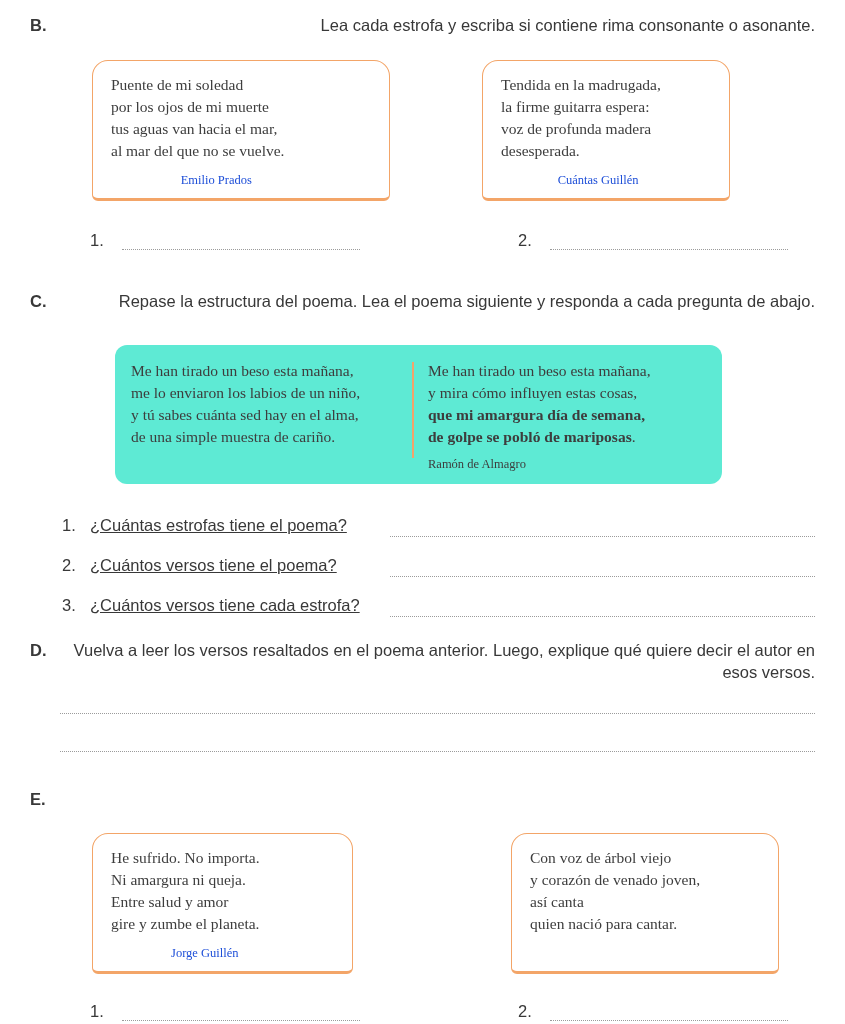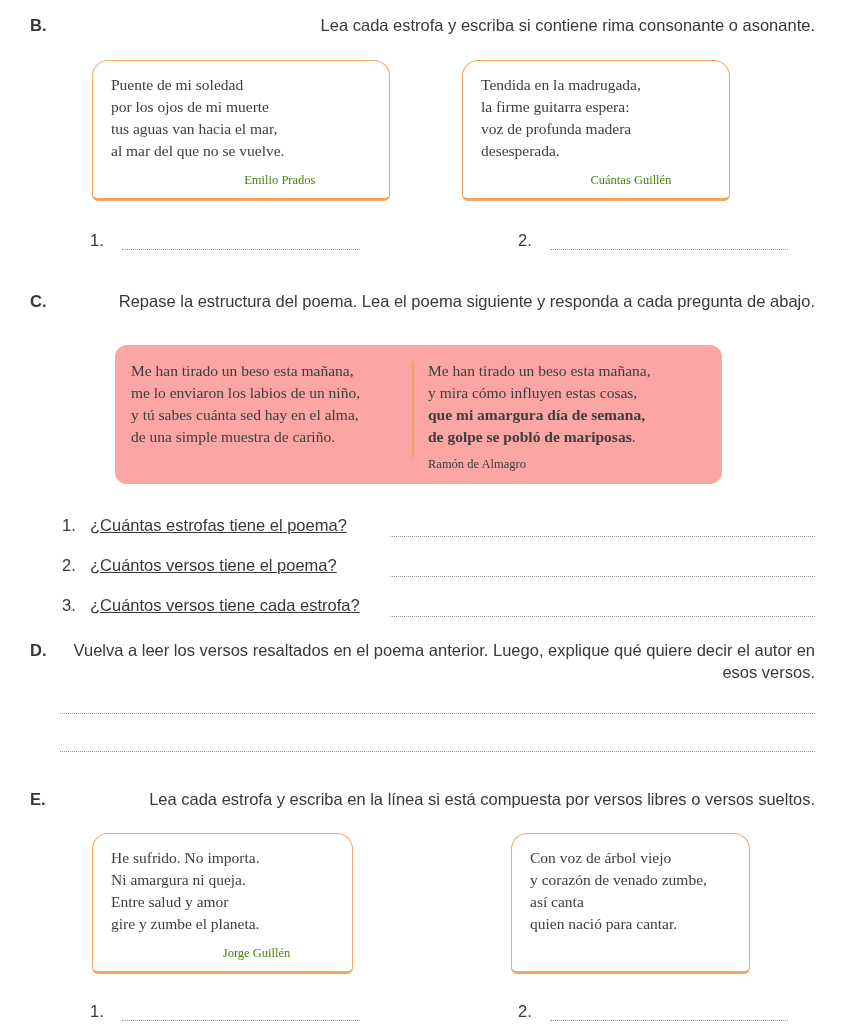--- a/index.html
+++ b/index.html
@@ -14,40 +14,40 @@
   .sec-e .sec-label{width:60px;}
   .sec-text{flex:1;text-align:right;}
   
   .poem-row{display:flex;margin-left:92px;margin-top:24px;}
   .poem-box{
     width:298px;box-sizing:border-box;background:#ffffff;
     border:1.6px solid #f3a568;border-bottom-width:3px;
     border-radius:16px 16px 6px 6px;
     padding:13px 10px 10px 18px;min-height:132px;
   }
-  .poem-box.second{margin-left:72px;width:268px;}
+  .poem-box.second{margin-left:92px;width:248px;}
   .e-row .poem-box{min-height:140px;width:261px;}
-  .e-row .poem-box.second{margin-left:158px;width:239px;}
+  .e-row .poem-box.second{margin-left:158px;width:268px;}
   .poem{font-family:"Liberation Serif",serif;font-size:15.5px;line-height:1.42;color:#3d3d3d;}
   .poem-author{
-    font-family:"Liberation Serif",serif;font-size:12.5px;color:#4d7c0f;
-    margin-top:11px;text-align:center;padding-left:26%;
+    font-family:"Liberation Serif",serif;font-size:12.5px;color:#1d4ed8;
+    margin-top:11px;padding-left:26%;
   }
   
   .answers{display:flex;margin-top:30px;font-size:16.5px;}
   .ans{display:flex;align-items:flex-end;}
   .ans .num{margin-right:12px;width:20px;flex:none;}
   .ans-line{width:238px;border-bottom:1.4px dotted #9b9b9b;height:15px;display:inline-block;}
   .ans1{margin-left:90px;}
   .ans2{margin-left:158px;}
   
   .sec-c{margin-top:40px;}
   .c-box{
     display:flex;margin-left:115px;margin-top:32px;width:607px;min-height:130px;
-    background:#fca5a5;border-radius:12px;box-sizing:border-box;
+    background:#5eead4;border-radius:12px;box-sizing:border-box;
     padding:15px 20px 12px 16px;
   }
   .c-left{width:281px;flex:none;}
   .c-divider{width:2px;background:#f2a36b;flex:none;margin:2px 0 14px 0;}
   .c-right{flex:1;padding-left:14px;}
   .bold-line{font-weight:700;}
   .c-author{
     font-family:"Liberation Serif",serif;font-size:12.5px;color:#3d3d3d;
     text-align:left;margin-top:9px;padding-right:4px;
   }
@@ -153,36 +153,35 @@
       <span class="sec-label">D.</span>
       <span class="sec-text">Vuelva a leer los versos resaltados en el poema anterior. Luego, explique qué quiere decir el autor en esos versos.</span>
     </div>
     <div class="d-line d-line1"></div>
     <div class="d-line d-line2"></div>
   </div>
 
   <div class="sec-e">
     <div class="sec-head">
       <span class="sec-label">E.</span>
-      <span class="sec-text">Lea cada estrofa y escriba en la línea si está compuesta por versos libres o versos sueltos.</span>
     </div>
     <div class="poem-row e-row">
       <div class="poem-box">
         <div class="poem">
           <div>He sufrido. No importa.</div>
           <div>Ni amargura ni queja.</div>
           <div>Entre salud y amor</div>
           <div>gire y zumbe el planeta.</div>
         </div>
         <div class="poem-author">Jorge Guillén</div>
       </div>
       <div class="poem-box second">
         <div class="poem">
           <div>Con voz de árbol viejo</div>
-          <div>y corazón de venado zumbe,</div>
+          <div>y corazón de venado joven,</div>
           <div>así canta</div>
           <div>quien nació para cantar.</div>
         </div>
       </div>
     </div>
     <div class="answers e-answers">
       <div class="ans ans1">
         <span class="num">1.</span>
         <span class="ans-line"></span>
       </div>

